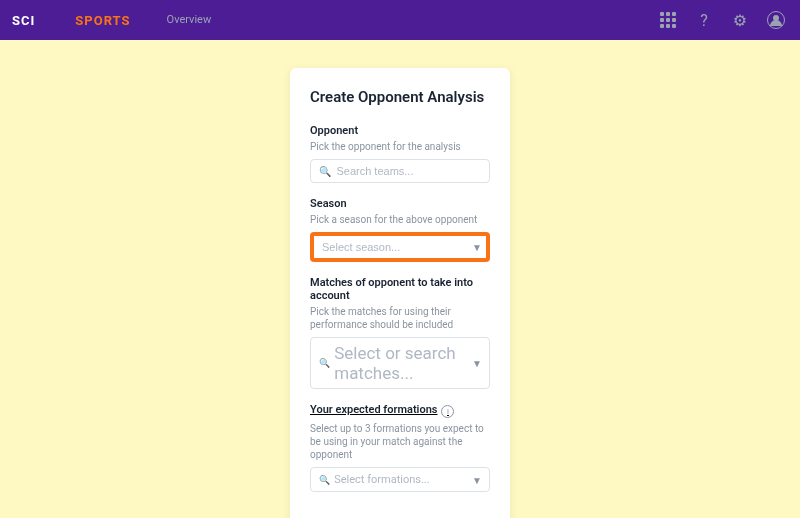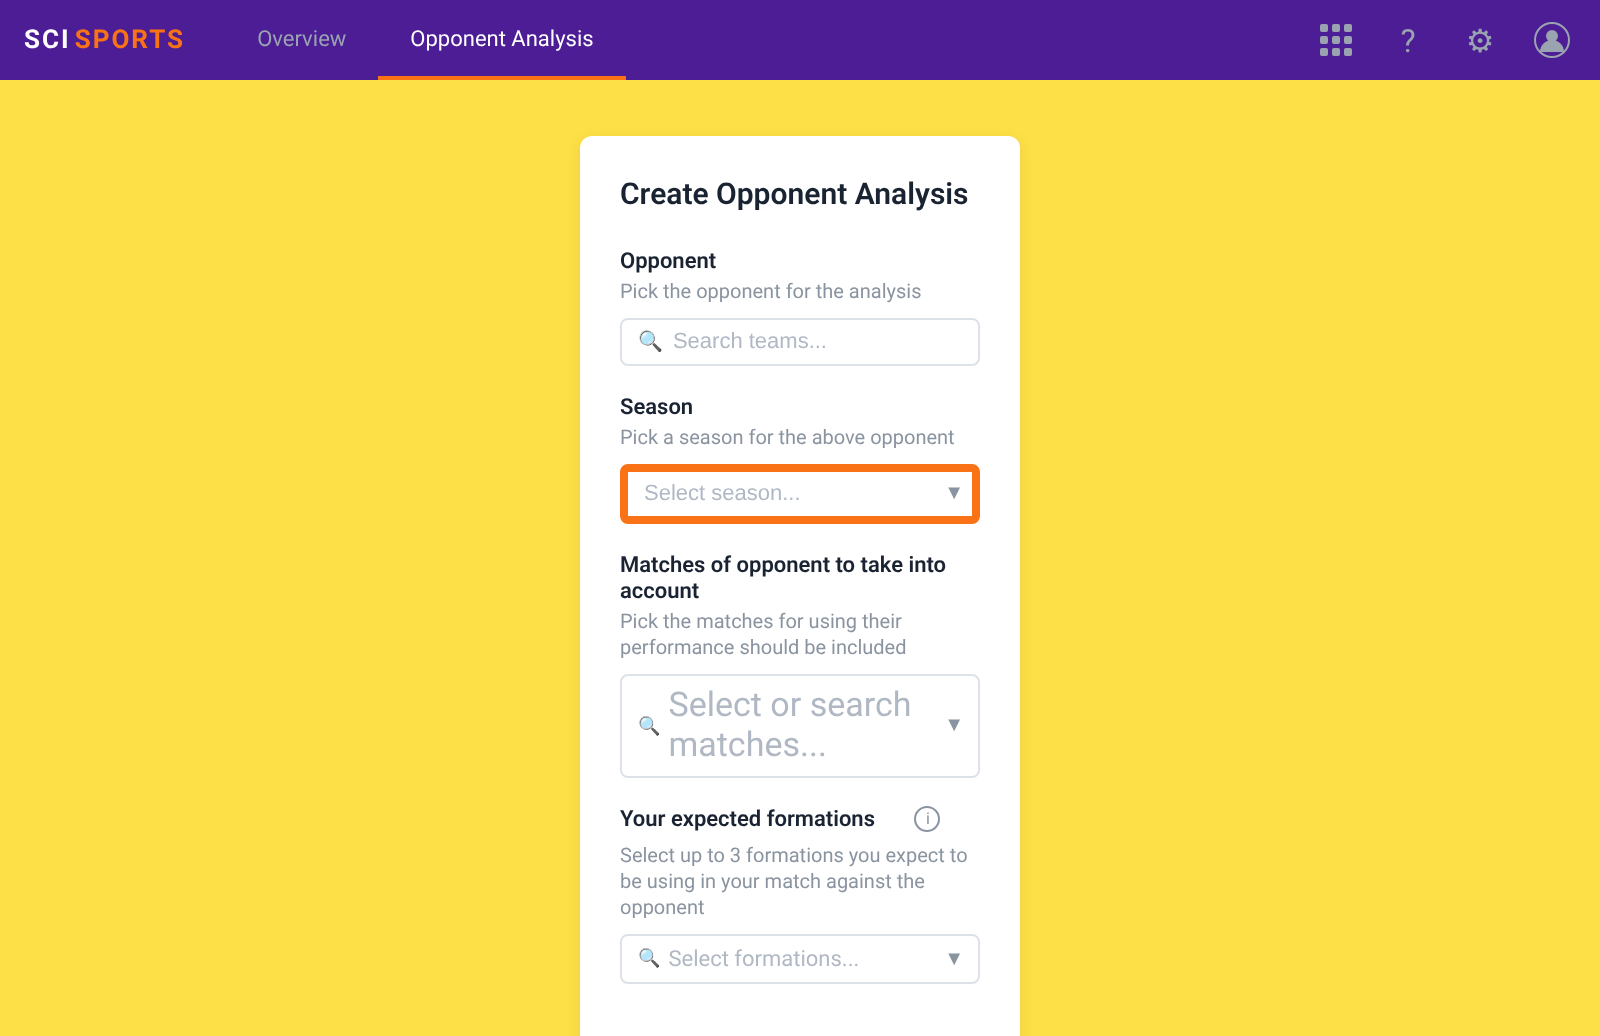--- a/index.html
+++ b/index.html
@@ -30,20 +30,21 @@
       color: #fff;
       font-weight: 700;
       font-size: 13px;
       letter-spacing: 1px;
     }
     .logo-sports {
       color: #f97316;
       font-weight: 700;
       font-size: 13px;
       letter-spacing: 1px;
+      margin-left: 38px;
     }
     .nav-items {
       display: flex;
       align-items: center;
       height: 100%;
     }
     .nav-item {
       color: #9aa3b0;
       font-size: 11px;
       padding: 0 16px;
@@ -70,21 +71,21 @@
       width: 24px;
       height: 24px;
       display: flex;
       align-items: center;
       justify-content: center;
       border-radius: 50%;
     }
 
     
     .main {
-      background: #fde047;
+      background: #fef9c3;
       width: 100%;
       height: calc(518px - 40px);
       display: flex;
       align-items: flex-start;
       justify-content: center;
       padding-top: 28px;
     }
 
     
     .card {
@@ -193,22 +194,24 @@
       position: absolute;
       right: 8px;
       top: 50%;
       transform: translateY(-50%);
       color: #8a94a0;
       font-size: 10px;
     }
 
     .form-section-inline {
       display: flex;
-      gap: 20px;
+      align-items: center;
+      gap: 4px;
       margin-bottom: 3px;
+      text-decoration: underline;
     }
     .info-icon {
       width: 13px;
       height: 13px;
       border-radius: 50%;
       border: 1px solid #8a94a0;
       color: #8a94a0;
       font-size: 8px;
       display: flex;
       align-items: center;
@@ -250,21 +253,20 @@
 </head>
 <body>
 
 <div class="topbar">
   <div class="logo">
     <span class="logo-sci">SCI</span>
     <span class="logo-sports">SPORTS</span>
   </div>
   <nav class="nav-items">
     <div class="nav-item">Overview</div>
-    <div class="nav-item active">Opponent Analysis</div>
   </nav>
   <div class="topbar-right">
     <div class="topbar-icon">
       <div class="grid-icon">
         <div class="grid-dot"></div>
           <div class="grid-dot"></div>
           <div class="grid-dot"></div>
         <div class="grid-dot"></div>
           <div class="grid-dot"></div>
           <div class="grid-dot"></div>

